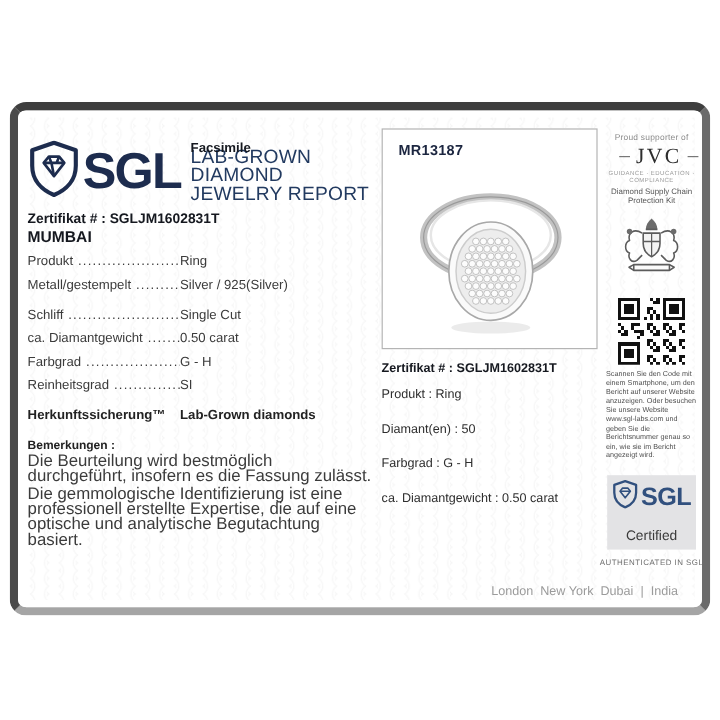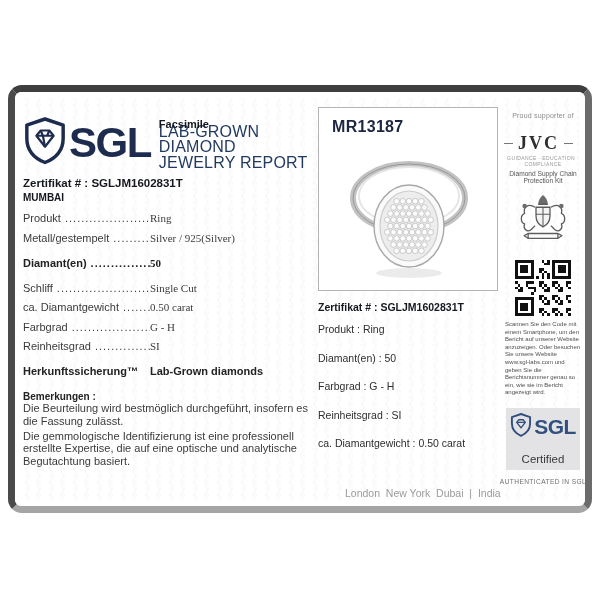--- a/index.html
+++ b/index.html
@@ -24,61 +24,61 @@
 
   
   .col-left{position:absolute;left:8px;top:26px;width:290px;color:#3b3b3b;}
   .logo-row{display:flex;align-items:center;height:50px;margin-bottom:8px;}
   .sgl-mark{display:flex;align-items:center;}
   .sgl-text{font-size:42px;font-weight:bold;color:#1d2c4e;letter-spacing:-1.5px;margin-left:2px;line-height:44px;}
   .title-block{margin-left:8px;padding-top:2px;}
   .facsimile{font-size:11px;font-weight:bold;color:#15181f;margin-bottom:-6px;position:relative;z-index:2;}
   .title-line{font-size:16px;color:#223a60;line-height:15.5px;letter-spacing:0.2px;}
   .cert-line{font-size:11.5px;font-weight:bold;color:#15181f;line-height:14px;}
-  .city{font-size:10px;font-weight:bold;color:#15181f;line-height:15px;margin-bottom:7px;}
+  .city{font-size:13px;font-weight:bold;color:#15181f;line-height:15px;margin-bottom:7px;}
   .spec-row{display:flex;font-size:11px;line-height:12px;margin-bottom:7.5px;color:#3b3b3b;}
   .spec-row .lbl{flex:0 0 127px;white-space:nowrap;overflow:hidden;}
   .spec-row .lbl::after{content:" .....................................................";letter-spacing:1px;}
-  .spec-row .val{white-space:nowrap;font-family:Liberation Serif, serif;}
+  .spec-row .val{white-space:nowrap;}
   .spec-row.bold{font-weight:bold;color:#222;}
   .spec-row.gap{margin-top:13px;}
   .origin-row{display:flex;font-size:11px;font-weight:bold;color:#222;margin-top:13px;margin-bottom:14px;}
   .origin-row .olbl{flex:0 0 127px;}
   .remarks-label{font-size:10px;font-weight:bold;color:#222;margin-bottom:0;}
-  .remarks p{margin:0 0 2px 0;font-size:11px;line-height:12.8px;color:#3b3b3b;}
+  .remarks p{margin:0 0 2px 0;font-size:14px;line-height:12.8px;color:#3b3b3b;}
 
   
   .photo-box{position:absolute;left:303px;top:15px;width:180px;height:184px;background:#fff;border:1px solid #b4b4b4;box-sizing:border-box;}
-  .item-code{position:absolute;left:13px;top:10px;font-size:16px;font-weight:bold;color:#1c2640;letter-spacing:0.3px;}
+  .item-code{position:absolute;left:13px;top:10px;font-size:12px;font-weight:bold;color:#1c2640;letter-spacing:0.3px;}
   .ring-svg{position:absolute;left:10px;top:38px;}
 
   
   .summary{position:absolute;left:303px;top:209px;width:195px;color:#2e2e2e;}
   .summary .s-cert{font-size:10.5px;font-weight:bold;color:#15181f;margin-bottom:10px;}
   .summary .s-line{font-size:10.5px;margin-bottom:16.5px;}
 
   
   .col-right{position:absolute;left:484px;top:20px;width:88px;text-align:center;color:#555;}
   .jvc-top{font-size:7px;color:#8a8a8a;letter-spacing:0.2px;}
-  .jvc-name-row{display:flex;align-items:center;justify-content:flex-start;margin-top:14px;font-weight:bold;}
+  .jvc-name-row{display:flex;align-items:center;justify-content:flex-end;margin-top:1px;}
   .jvc-dash{width:9px;height:1px;background:#777;margin:0 5px;}
   .jvc-name{font-family:"Liberation Serif",serif;font-size:18px;color:#2e2e2e;letter-spacing:2px;}
   .jvc-tagline{font-size:5px;color:#9a9a9a;letter-spacing:0.4px;margin-top:1px;}
   .jvc-kit{font-size:6.6px;color:#555;margin-top:3px;}
   .crest{margin-top:9px;}
   .qr-box{width:56px;height:56px;margin:10px auto 0;background:#fff;}
   .qr-caption{font-size:6px;line-height:7.6px;color:#4f4f4f;text-align:left;margin-top:5px;padding:0 5px 0 6px;}
   .certified-box{width:74px;height:62px;margin:11px auto 0;background:#e3e3e5;display:flex;flex-direction:column;align-items:center;justify-content:center;}
   .certified-logo-row{display:flex;align-items:center;}
   .certified-sgl{font-size:21px;font-weight:bold;color:#31507e;letter-spacing:-0.5px;margin-left:2px;}
   .certified-label{font-size:11.5px;color:#3a3a3a;margin-top:12px;}
   .auth-line{font-size:6.6px;color:#6f6f6f;letter-spacing:0.4px;margin-top:8px;}
 
   
-  .footer-locations{position:absolute;left:330px;bottom:7px;width:220px;text-align:left;font-size:10.5px;color:#9b9b9b;white-space:pre;}
+  .footer-locations{position:absolute;left:330px;bottom:7px;width:220px;text-align:right;font-size:10.5px;color:#9b9b9b;white-space:pre;}
 </style>
 </head>
 <body>
 
 <div class="card">
   <div class="card-inner">
 
     <div class="col-left">
       <div class="logo-row">
         <div class="sgl-mark">
@@ -104,24 +104,20 @@
       <div class="city">MUMBAI</div>
 
       <div>
           <div class="spec-row">
             <span class="lbl">Produkt</span>
             <span class="val">Ring</span>
           </div>
           <div class="spec-row">
             <span class="lbl">Metall/gestempelt</span>
             <span class="val">Silver / 925(Silver)</span>
-          </div>
-          <div class="spec-row bold gap">
-            <span class="lbl">Diamant(en)</span>
-            <span class="val">50</span>
           </div>
           <div class="spec-row gap">
             <span class="lbl">Schliff</span>
             <span class="val">Single Cut</span>
           </div>
           <div class="spec-row">
             <span class="lbl">ca. Diamantgewicht</span>
             <span class="val">0.50 carat</span>
           </div>
           <div class="spec-row">
@@ -220,21 +216,20 @@
         </svg>
       </span>
     </div>
 
     <div class="summary">
       <div class="s-cert">Zertifikat # : SGLJM1602831T</div>
       <div>
           <div class="s-line">Produkt : Ring</div>
           <div class="s-line">Diamant(en) : 50</div>
           <div class="s-line">Farbgrad : G - H</div>
-          <div class="s-line">Reinheitsgrad : SI</div>
           <div class="s-line">ca. Diamantgewicht : 0.50 carat</div>
         </div>
     </div>
 
     <div class="col-right">
       <div class="jvc-top">Proud supporter of</div>
       <div class="jvc-name-row">
         <span class="jvc-dash"></span>
         <span class="jvc-name">JVC</span>
         <span class="jvc-dash"></span>

